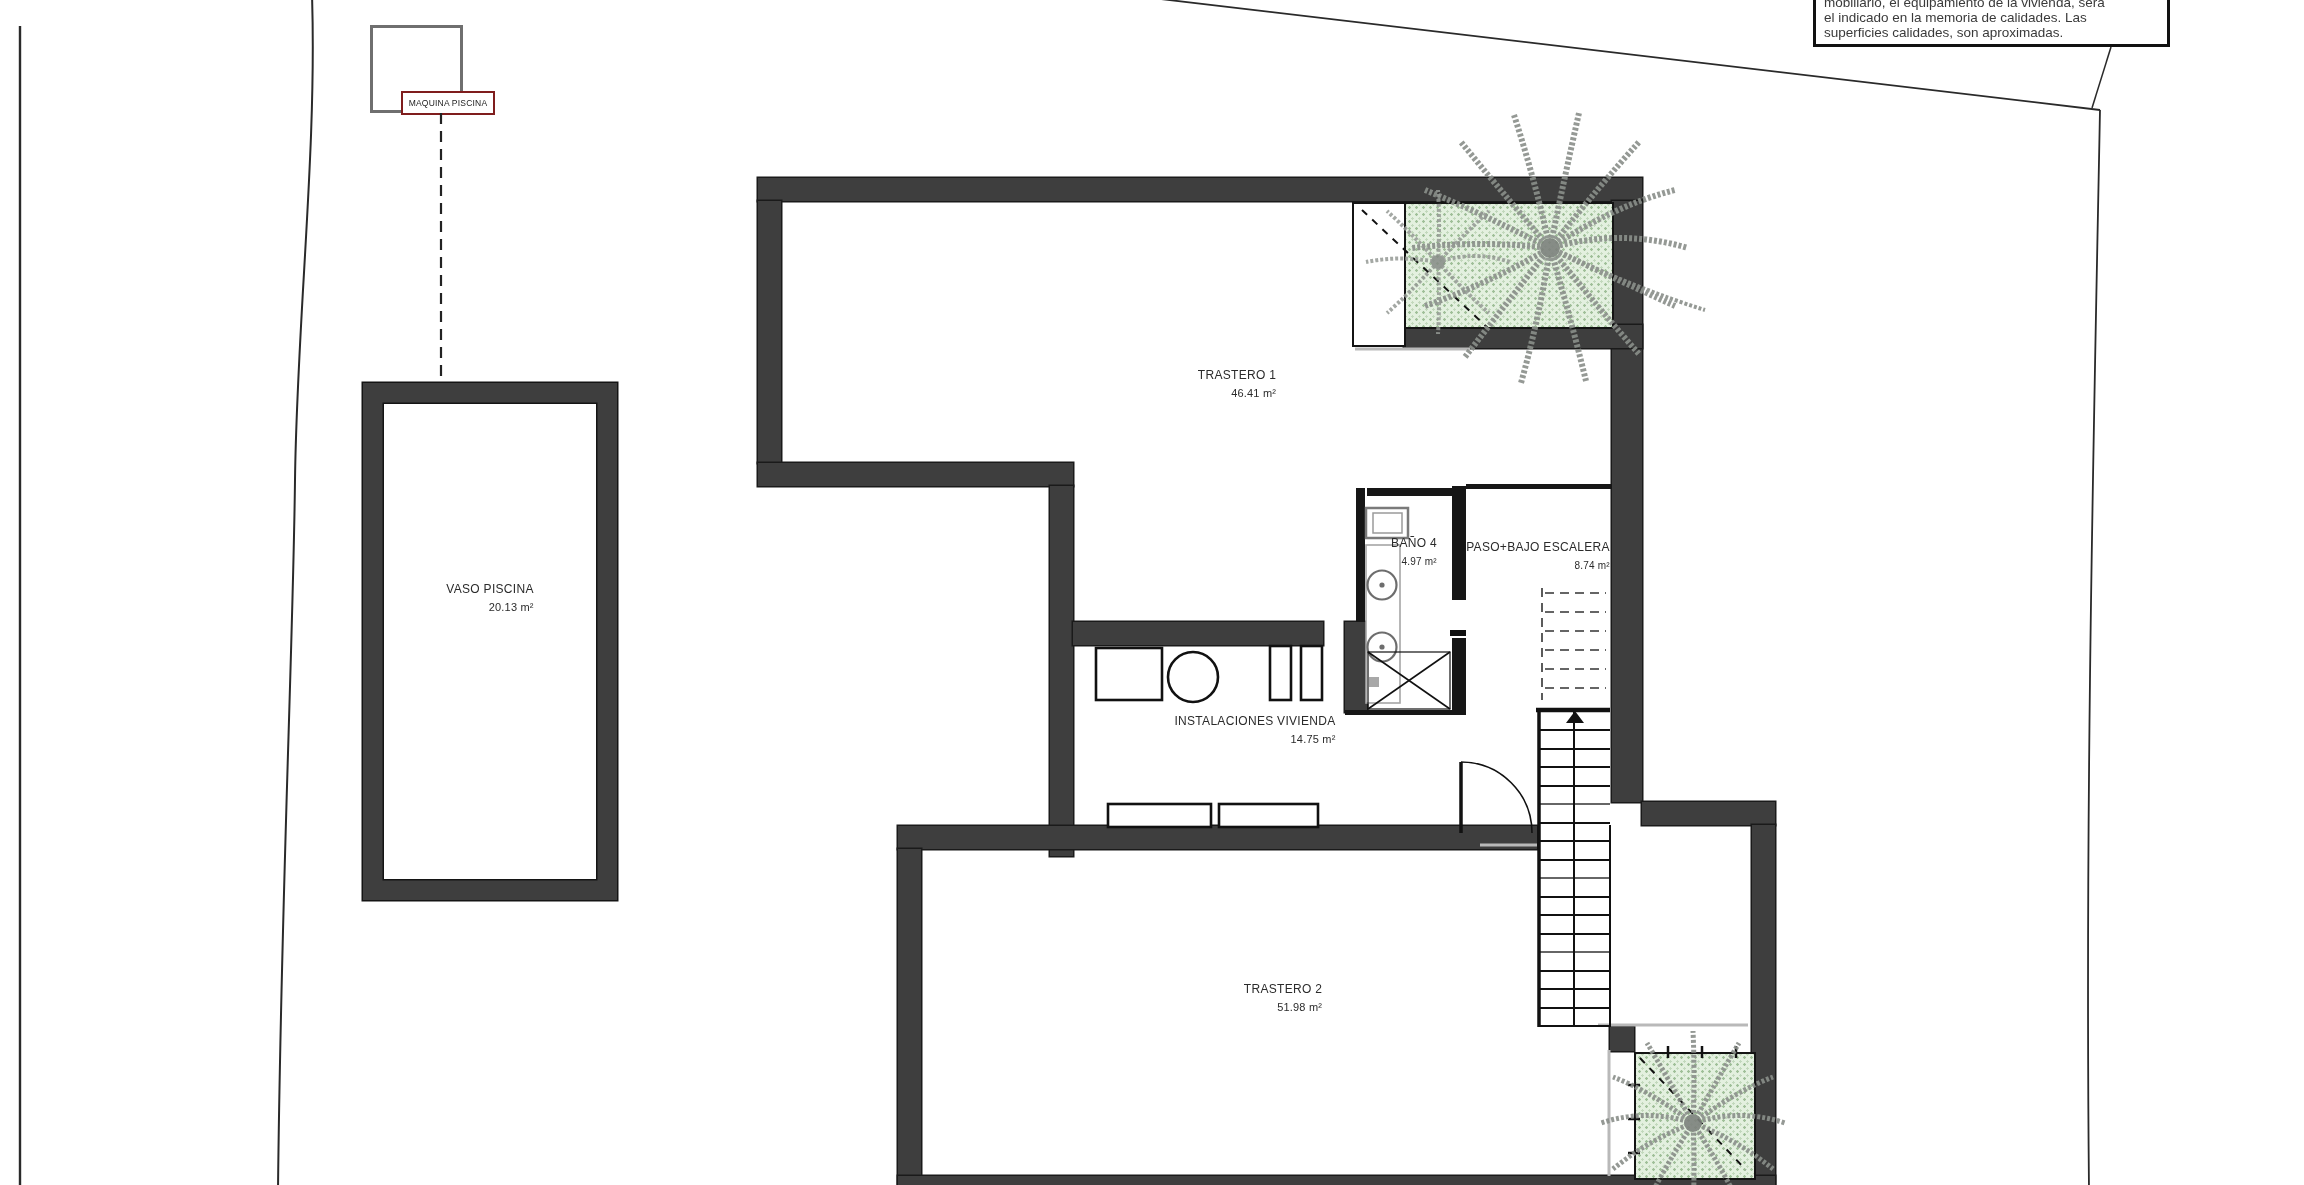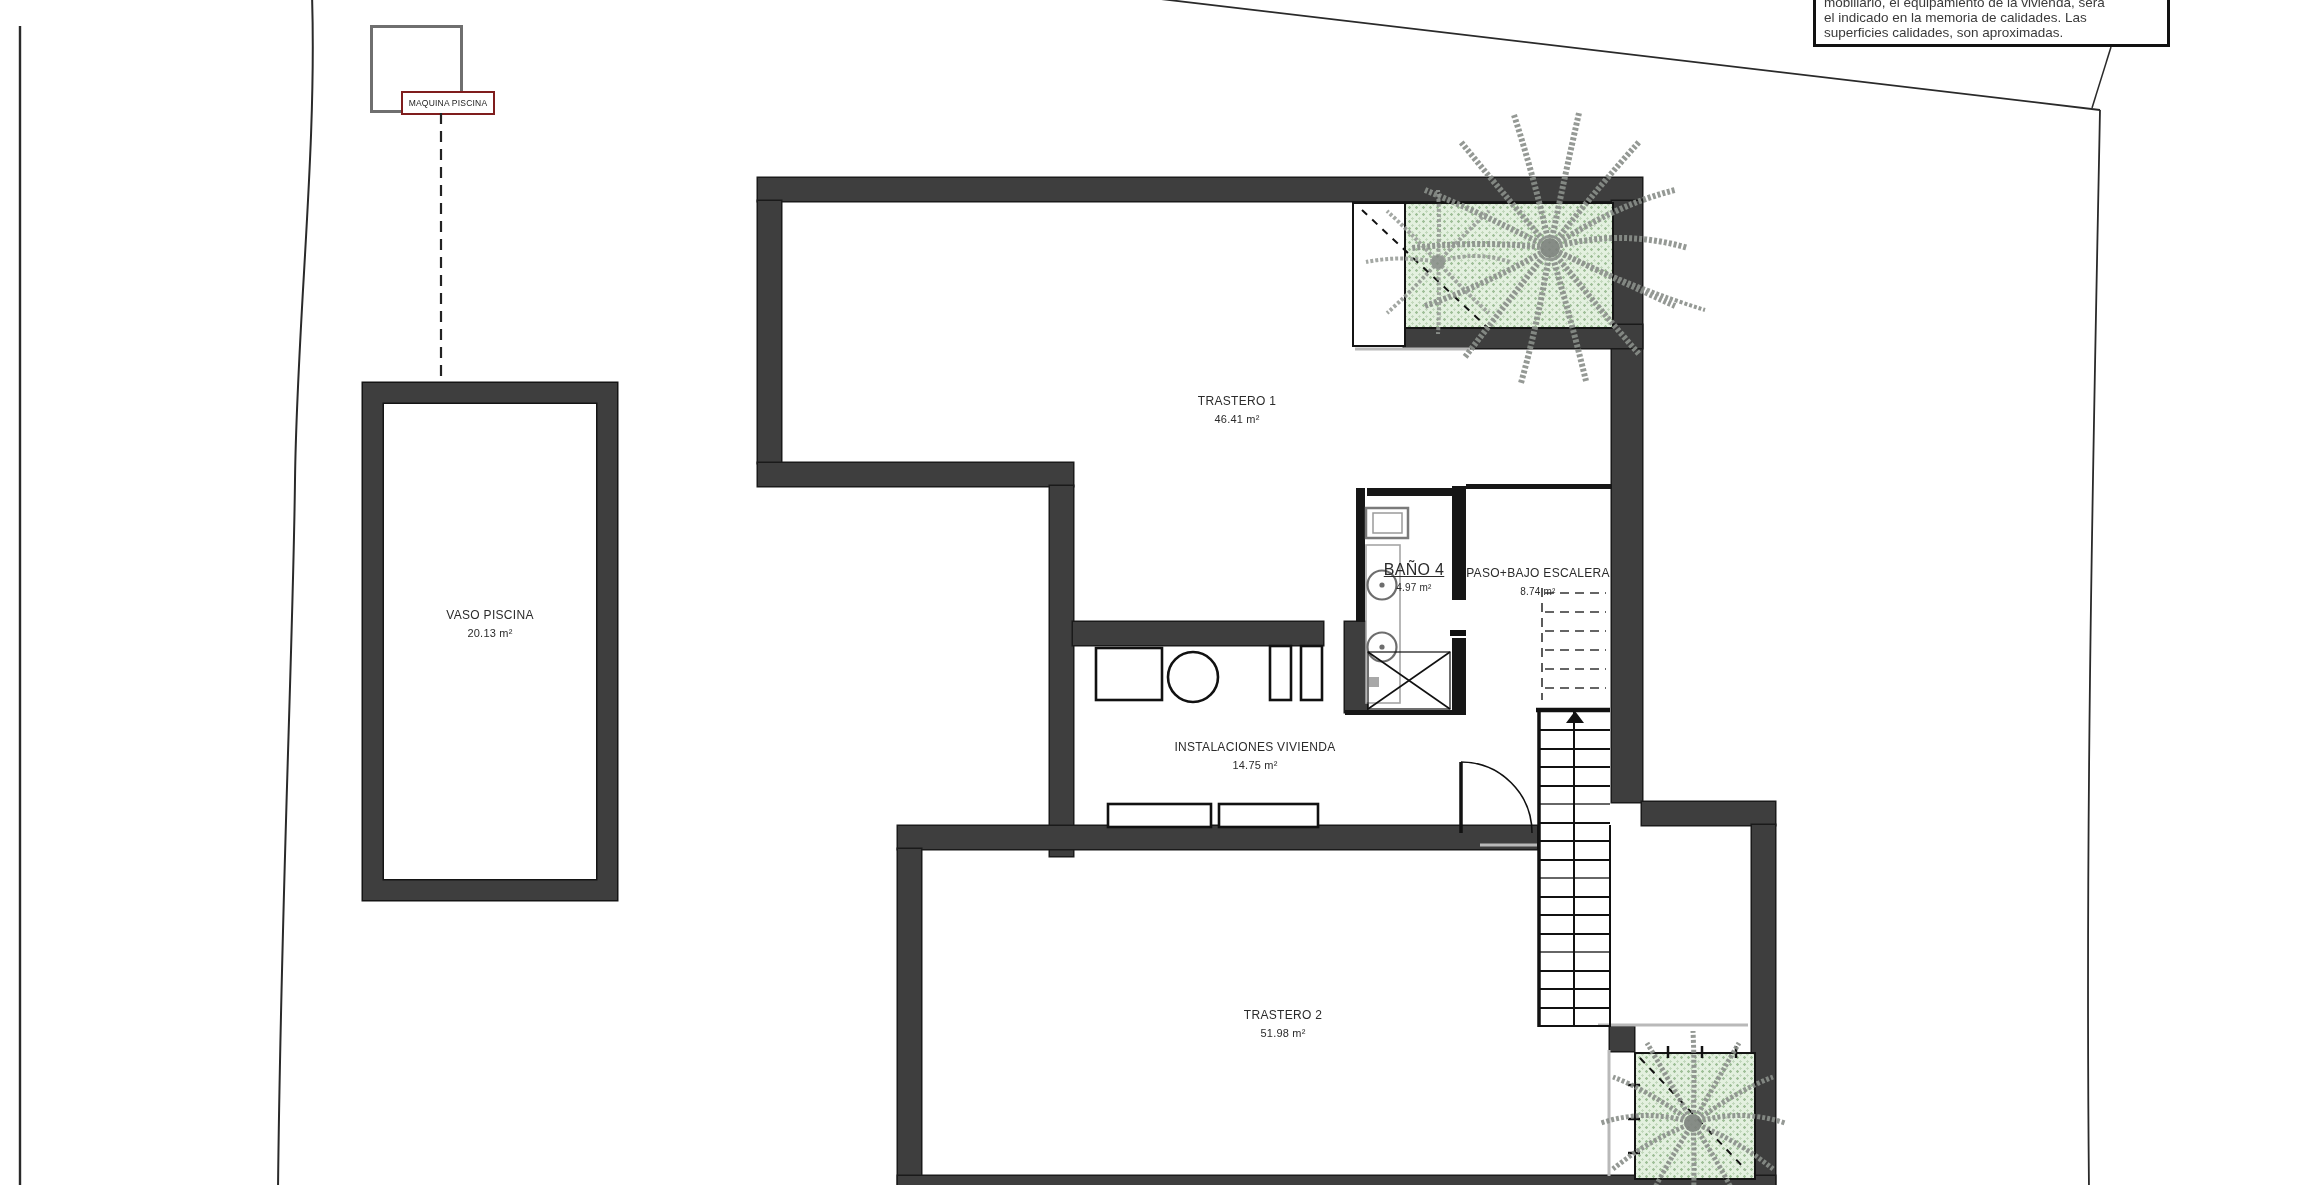--- a/index.html
+++ b/index.html
@@ -10,22 +10,22 @@
   .white-notch{position:absolute;background:#ffffff;border:2px solid #141414;}
   .planter{position:absolute;border:2px solid #141414;
      background:
        radial-gradient(circle,#9fbf98 1.1px,transparent 1.5px) 0 0/7px 7px,
        radial-gradient(circle,#c2d8bc 1px,transparent 1.3px) 3px 4px/7px 7px,
        #e3f0df;}
   .pool-outer{position:absolute;left:363px;top:383px;width:254px;height:517px;
       background:#3e3e3e;box-shadow:0 0 0 1.5px #141414;}
   .pool-inner{position:absolute;left:21px;top:21px;width:212px;height:475px;
       background:#fff;box-shadow:0 0 0 1.5px #141414;}
-  .room-label{position:absolute;transform:translateX(-50%);text-align:center;
-      color:#2b2b2b;white-space:nowrap;margin-top:26px;}
+  .room-label{position:absolute;transform:translateX(-50%);text-align:right;
+      color:#2b2b2b;white-space:nowrap;}
   .room-label .nm{font-size:12px;letter-spacing:.3px;line-height:19px;}
   .room-label .ar{font-size:11px;letter-spacing:.2px;line-height:17px;}
   #maquina-box{position:absolute;left:370px;top:25px;width:87px;height:82px;
       border:3px solid #6f6f6f;background:#fff;}
   #maquina-label{position:absolute;left:401px;top:91px;width:90px;height:20px;
       border:2px solid #7f1d1d;background:#fff;font-size:8.5px;color:#222;
       display:flex;align-items:center;justify-content:center;white-space:nowrap;
       overflow:hidden;letter-spacing:.2px;}
   #note-box{position:absolute;left:1813px;top:-3px;width:357px;height:50px;
       border:3px solid #111;background:#fff;overflow:hidden;
@@ -219,21 +219,21 @@
         <path d="M1693,1123 Q1738,1140 1773,1169"></path>
       <circle cx="1693" cy="1123" r="9" fill="#7d827d" stroke="none"></circle>
     </g>
   </svg>
 
   <div class="room-label" style="left:1237px;top:366px;">
     <div class="nm">TRASTERO 1</div>
     <div class="ar">46.41 m²</div>
   </div>
   <div class="room-label" style="left:1414px;top:534px;">
-    <div class="nm" style="font-size:16px;text-decoration:underline;">BAÑO 4</div>
+    <div class="nm" style="font-size:12px;">BAÑO 4</div>
     <div class="ar" style="font-size:10px;">4.97 m²</div>
   </div>
   <div class="room-label" style="left:1538px;top:538px;">
     <div class="nm" style="font-size:12px;">PASO+BAJO ESCALERA</div>
     <div class="ar" style="font-size:10px;">8.74 m²</div>
   </div>
   <div class="room-label" style="left:1255px;top:712px;">
     <div class="nm">INSTALACIONES VIVIENDA</div>
     <div class="ar">14.75 m²</div>
   </div>

